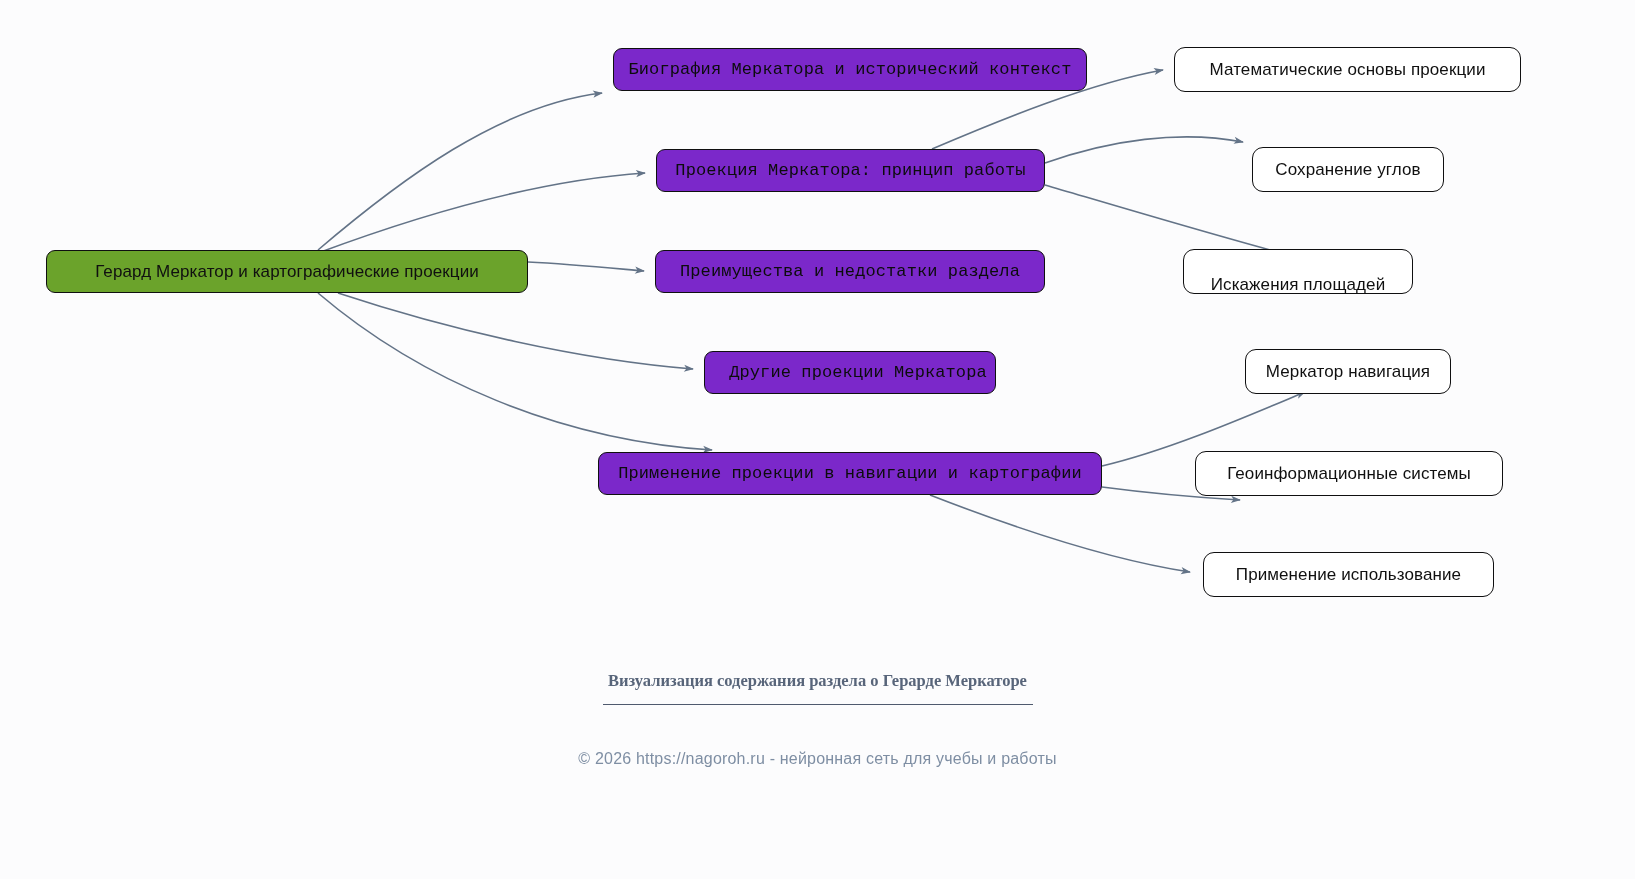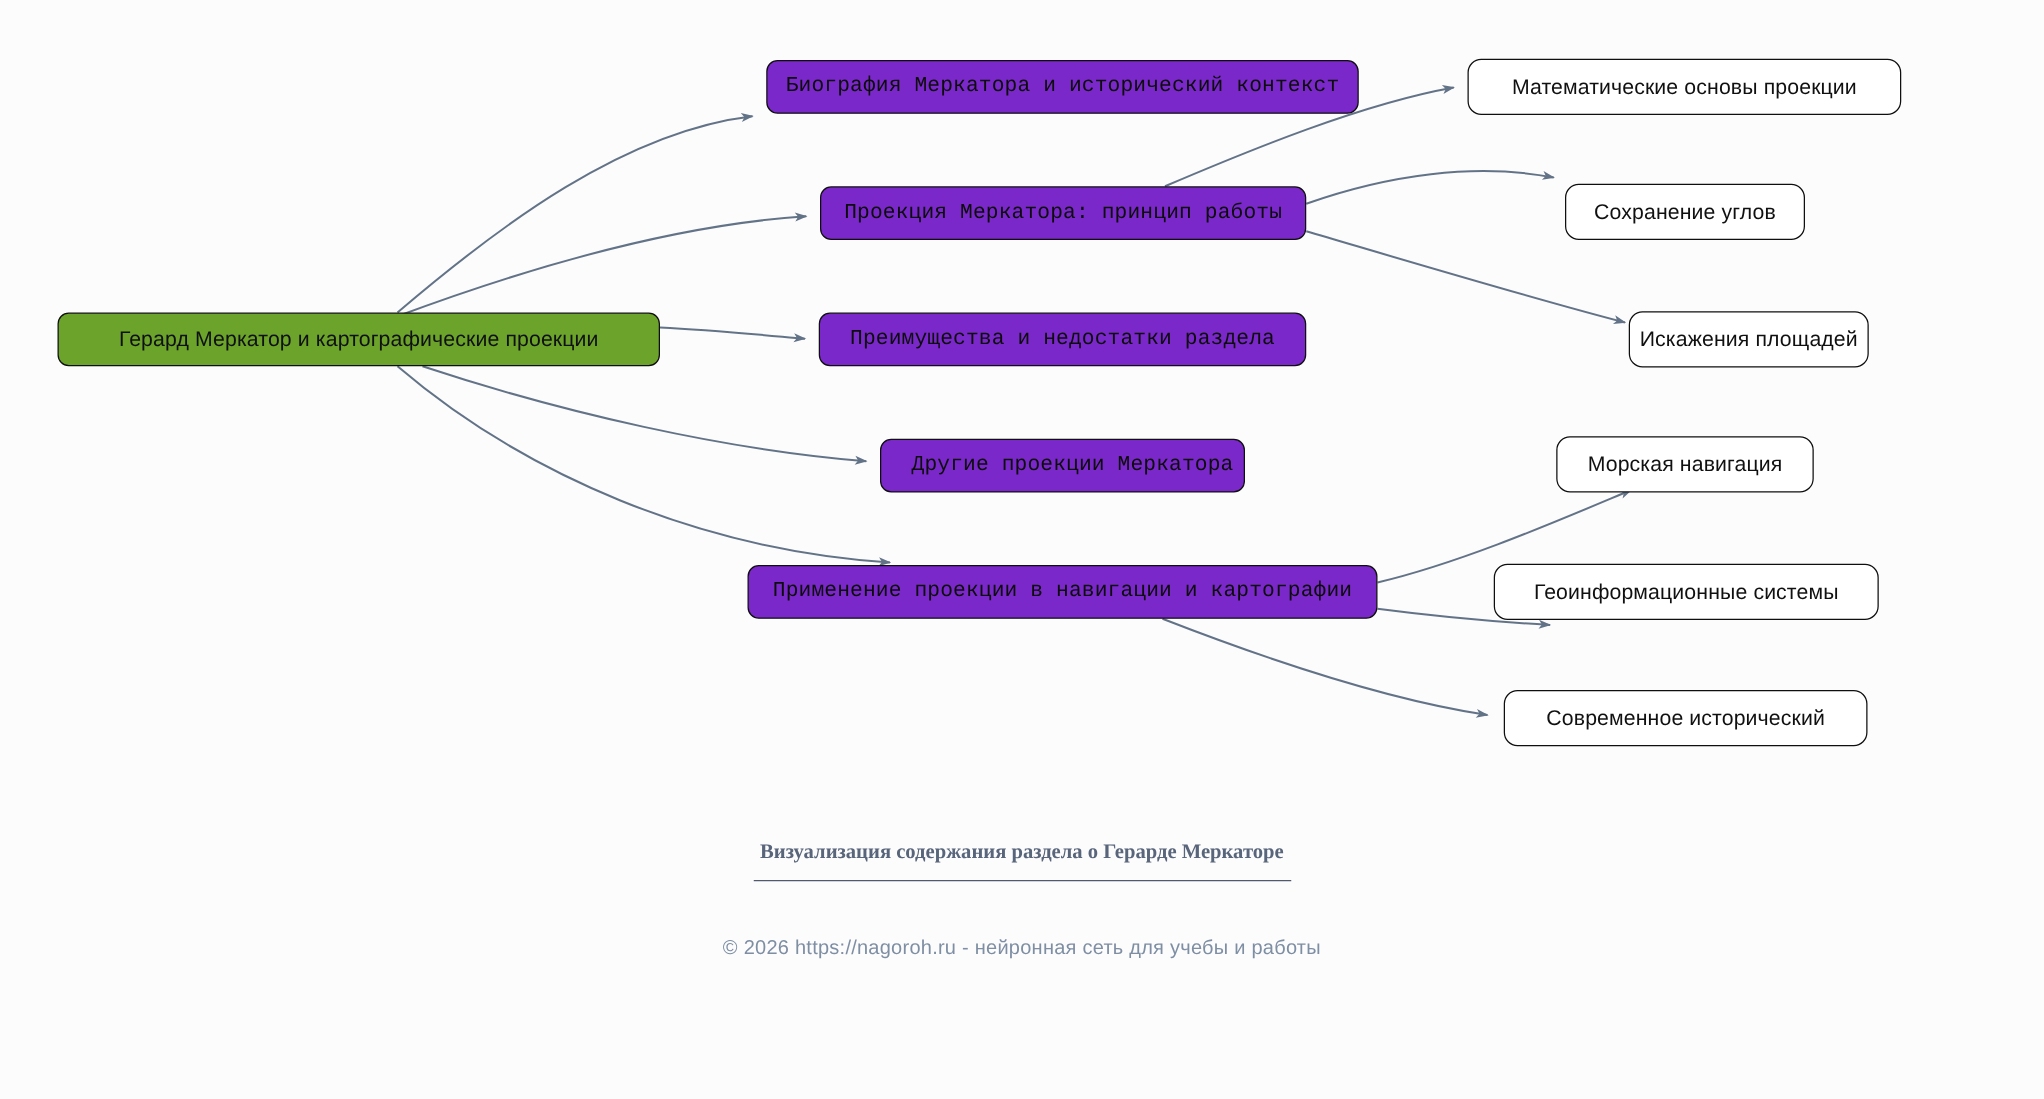--- a/index.html
+++ b/index.html
@@ -135,31 +135,31 @@
       </div>
       <div class="node node-branch" style="left: 598px; top: 452px; width: 504px; height: 43px;">
         <span>Применение проекции в навигации и картографии</span>
       </div>
       <div class="node node-leaf" style="left: 1174px; top: 47px; width: 347px; height: 45px; justify-content: center;">
         <span>Математические основы проекции</span>
       </div>
       <div class="node node-leaf" style="left: 1252px; top: 147px; width: 192px; height: 45px;">
         <span>Сохранение углов</span>
       </div>
-      <div class="node node-leaf" style="left: 1303px; top: 249px; width: 192px; height: 45px;">
+      <div class="node node-leaf" style="left: 1183px; top: 249px; width: 230px; height: 45px; align-items: flex-end;">
         <span>Искажения площадей</span>
       </div>
       <div class="node node-leaf" style="left: 1245px; top: 349px; width: 206px; height: 45px;">
-        <span>Морская навигация</span>
+        <span>Меркатор навигация</span>
       </div>
       <div class="node node-leaf" style="left: 1195px; top: 451px; width: 308px; height: 45px;">
         <span>Геоинформационные системы</span>
       </div>
       <div class="node node-leaf" style="left: 1203px; top: 552px; width: 291px; height: 45px;">
-        <span>Современное исторический</span>
+        <span>Применение использование</span>
       </div>
     </div>
 
   <div id="caption-block">
     <div id="caption-text">Визуализация содержания раздела о Герарде Меркаторе</div>
     <div id="caption-rule"></div>
   </div>
 
   <div id="copyright">© 2026 https://nagoroh.ru - нейронная сеть для учебы и работы</div>
 

